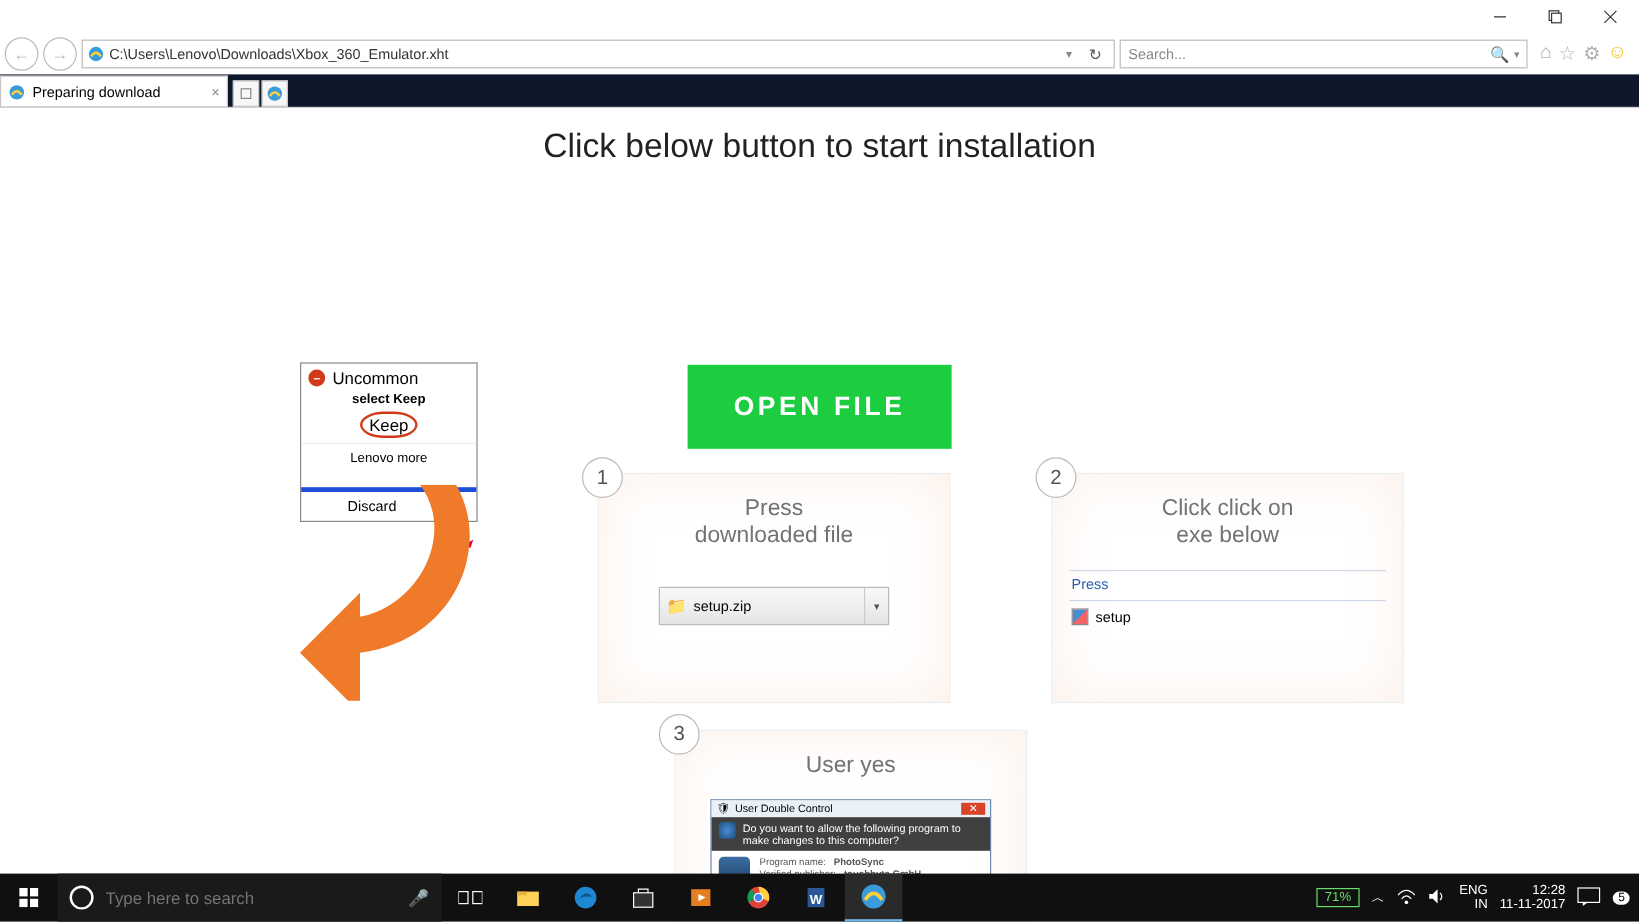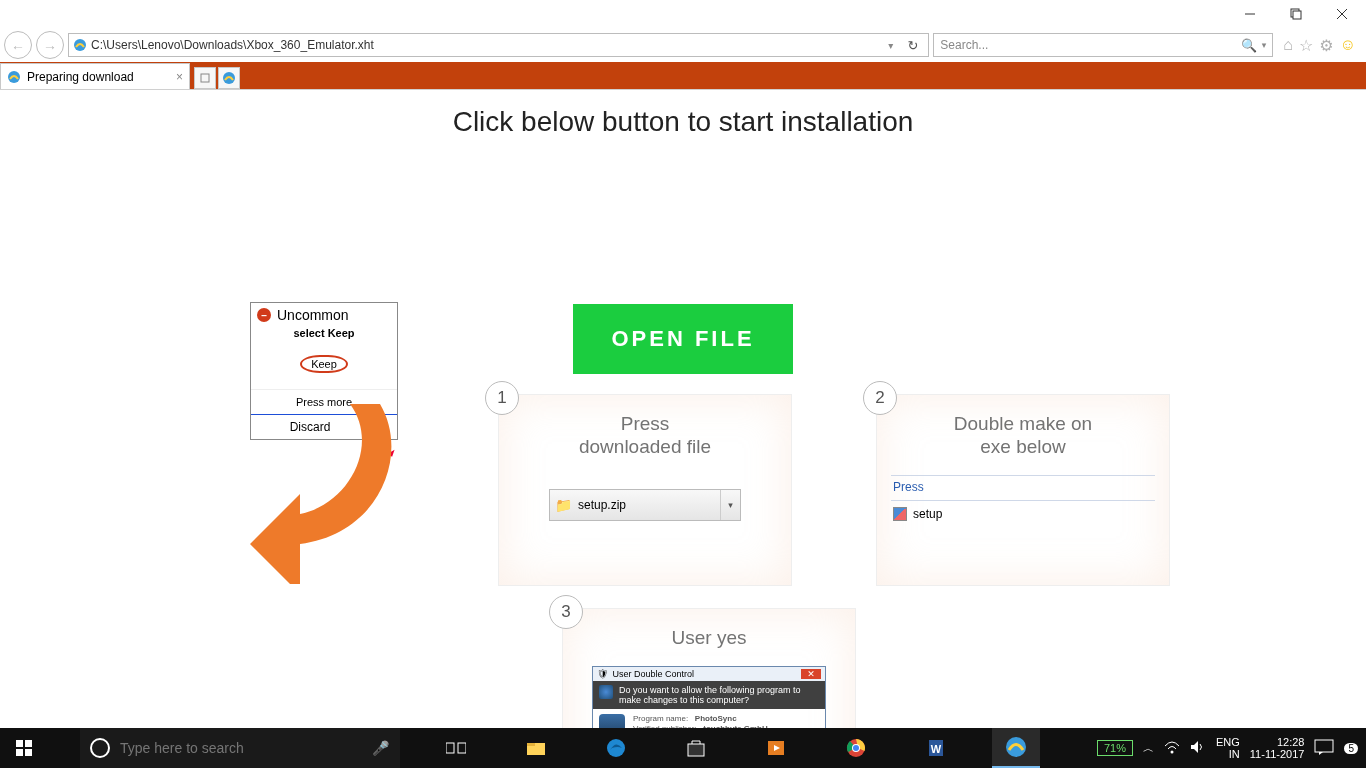--- a/index.html
+++ b/index.html
@@ -15,39 +15,39 @@
 .addr-bar { flex: 1; height: 24px; border: 1px solid #bcbcbc; display: flex; align-items: center; padding: 0 4px; gap: 4px; font-size: 12px; color: #333; }
 .addr-bar .ie-small { width: 14px; height: 14px; }
 .addr-dd { color: #888; font-size: 10px; margin-left: auto; padding: 0 4px; }
 .refresh { color: #555; font-size: 13px; padding: 0 6px; }
 .search-box { width: 340px; height: 24px; border: 1px solid #bcbcbc; display: flex; align-items: center; padding: 0 6px; font-size: 12px; color: #888; }
 .search-box .mag { margin-left: auto; color: #666; font-size: 13px; }
 .search-box .dd { font-size: 9px; color: #888; margin-left: 4px; }
 .tool-icons { display: flex; gap: 6px; padding: 0 6px; color: #b0b0b0; font-size: 16px; }
 .tool-icons .smiley { color: #f5c518; }
 
-.tab-row { height: 28px; display: flex; align-items: flex-end; background: #c2410c; border-bottom: 1px solid #d0d0d0; }
+.tab-row { height: 28px; display: flex; align-items: flex-end; background: #0f172a; border-bottom: 1px solid #d0d0d0; }
 .tab { height: 26px; min-width: 190px; border: 1px solid #c8c8c8; border-bottom: none; background: #fff; display: flex; align-items: center; padding: 0 6px; font-size: 12px; gap: 6px; }
 .tab .ie-small { width: 14px; height: 14px; }
 .tab .close-x { margin-left: auto; color: #888; font-size: 12px; }
 .tab-actions { display: flex; gap: 2px; margin-left: 4px; }
 .tab-actions .sq { width: 22px; height: 22px; border: 1px solid #c8c8c8; background: #f7f7f7; display: flex; align-items: center; justify-content: center; }
 
 
 .page { position: relative; width: 100%; height: calc(100% - 28px - 34px - 28px - 40px); background: #fff; }
 .headline { text-align: center; font-size: 28px; font-weight: 400; color: #222; margin-top: 16px; }
 
 
 .popup { position: absolute; left: 250px; top: 196px; width: 148px; border: 1px solid #888; background: #fff; font-size: 12px; }
 .popup .hdr { display: flex; align-items: center; gap: 6px; padding: 4px 6px; }
 .popup .redcirc { width: 14px; height: 14px; border-radius: 50%; background: #d13b1a; display: flex; align-items: center; justify-content: center; color: #fff; font-size: 10px; font-weight: bold; }
 .popup .sub { text-align: center; font-size: 11px; font-weight: 600; }
-.popup .keep { width: 48px; margin: 16px auto; border: 2px solid #d13b1a; border-radius: 50%/60%; text-align: center; font-size: 11px; padding: 1px 0; }
+.popup .keep { width: 48px; margin: 4px auto; border: 2px solid #d13b1a; border-radius: 50%/60%; text-align: center; font-size: 14px; padding: 1px 0; }
 .popup .learn { text-align: center; padding: 6px 0; font-size: 11px; border-top: 1px solid #eee; }
-.popup .discard-row { border-top: 1px solid #1d4ed8; display: flex; }
+.popup .discard-row { border-top: 4px solid #1d4ed8; display: flex; margin-top: 12px; }
 .popup .discard { flex: 1; text-align: center; padding: 5px 0; }
 .popup .disc-dd { width: 28px; border-left: 1px solid #ccc; display: flex; align-items: center; justify-content: center; font-size: 10px; }
 .red-arrow { position: absolute; left: 380px; top: 330px; color: #e03; font-size: 22px; transform: rotate(25deg); }
 
 
 .orange-arrow { position: absolute; left: 230px; top: 298px; }
 .orange-arrow svg { width: 170px; height: 180px; }
 
 
 .open-btn { position: absolute; left: 573px; top: 198px; width: 220px; height: 70px; background: #1bcd3f; color: #fff; display: flex; align-items: center; justify-content: center; font-size: 22px; letter-spacing: 3px; font-weight: 700; }
@@ -77,21 +77,21 @@
 .uac .uac-q .shield { width: 14px; height: 14px; background: radial-gradient(circle,#4a8bd6,#1f4e78); border-radius: 2px; flex-shrink: 0; }
 .uac .uac-body { padding: 5px 6px; display: flex; gap: 8px; }
 .uac .app-icon { width: 26px; height: 26px; background: linear-gradient(#3a6ea5,#1d3b5a); border-radius: 4px; flex-shrink: 0; }
 .uac .meta { font-size: 8px; color: #555; line-height: 1.3; }
 .uac .foot { border-top: 1px solid #ccc; background: #f0f0f0; padding: 3px 5px; display: flex; align-items: center; }
 .uac .foot .det { font-size: 8px; }
 .uac .foot .btn { margin-left: auto; border: 1px solid #888; background: #f5f5f5; padding: 1px 10px; font-size: 8px; }
 .uac .foot .btn.no { border: 1px solid #4a8bd6; margin-left: 4px; }
 
 
-.taskbar { position: absolute; bottom: 0; left: 0; right: 0; height: 40px; background: #101010; display: flex; align-items: center; color: #fff; gap: 32px; }
+.taskbar { position: absolute; bottom: 0; left: 0; right: 0; height: 40px; background: #101010; display: flex; align-items: center; color: #fff; }
 .taskbar .start { width: 48px; height: 100%; display: flex; align-items: center; justify-content: center; }
 .taskbar .start svg { width: 16px; height: 16px; }
 .taskbar .search { flex: 0 0 320px; height: 100%; display: flex; align-items: center; gap: 10px; padding: 0 10px; background: #1a1a1a; }
 .taskbar .search .cort { width: 20px; height: 20px; border: 2px solid #fff; border-radius: 50%; }
 .taskbar .search input { background: transparent; border: none; color: #ccc; font-size: 14px; outline: none; flex: 1; }
 .taskbar .search .mic { color: #ccc; font-size: 14px; }
 .taskbar .tb-icon { width: 48px; height: 100%; display: flex; align-items: center; justify-content: center; }
 .taskbar .tb-icon.active { border-bottom: 2px solid #76b9ed; background: #2a2a2a; }
 .taskbar .tray { margin-left: auto; display: flex; align-items: center; height: 100%; gap: 10px; padding-right: 8px; font-size: 11px; }
 .taskbar .battery { border: 1px solid #6bdc6b; color: #6bdc6b; padding: 1px 6px; font-size: 11px; }
@@ -180,21 +180,21 @@
 <div class="page">
   <div class="headline">Click below button to start installation</div>
 
   <div class="popup">
     <div class="hdr">
       <span class="redcirc">–</span>
       <span style="font-size:14px;">Uncommon</span>
     </div>
     <div class="sub">select Keep</div>
     <div class="keep">Keep</div>
-    <div class="learn">Press more</div>
+    <div class="learn">Lenovo more</div>
     <div class="discard-row">
       <div class="discard">Discard</div>
       <div class="disc-dd">︿</div>
     </div>
   </div>
   <div class="red-arrow">➘</div>
 
   <div class="orange-arrow">
     <svg viewBox="0 0 170 180">
         <path d="M120 0 C150 40 120 100 70 110 L70 90 L20 140 L70 190 L70 140 C150 130 180 50 150 0 Z" fill="#ee7a2a"></path>
@@ -213,21 +213,21 @@
     <div class="file-btn">
       <span class="folder">📁</span>
       <span>setup.zip</span>
       <span class="dd">▾</span>
     </div>
   </div>
 
   <div class="card card2">
     <div class="num">2</div>
     <div class="title">
-      <span>Double make on</span><br><span>exe below</span>
+      <span>Click click on</span><br><span>exe below</span>
     </div>
     <div class="explorer">
       <div class="colhdr">Press</div>
       <div class="row">
         <span class="exe-icon"></span>
         <span>setup</span>
       </div>
     </div>
   </div>
 

